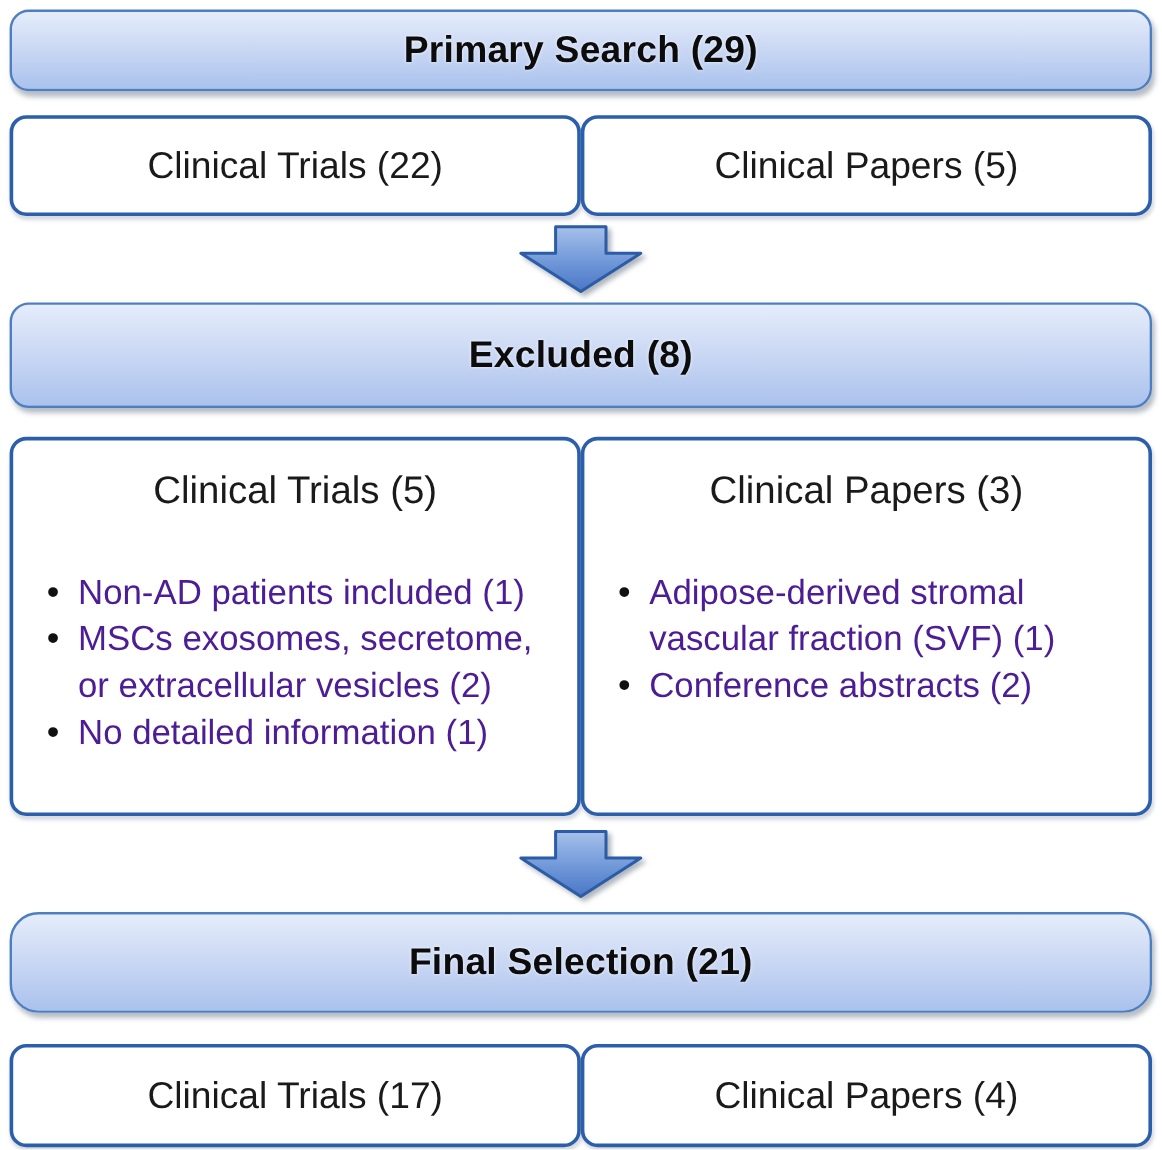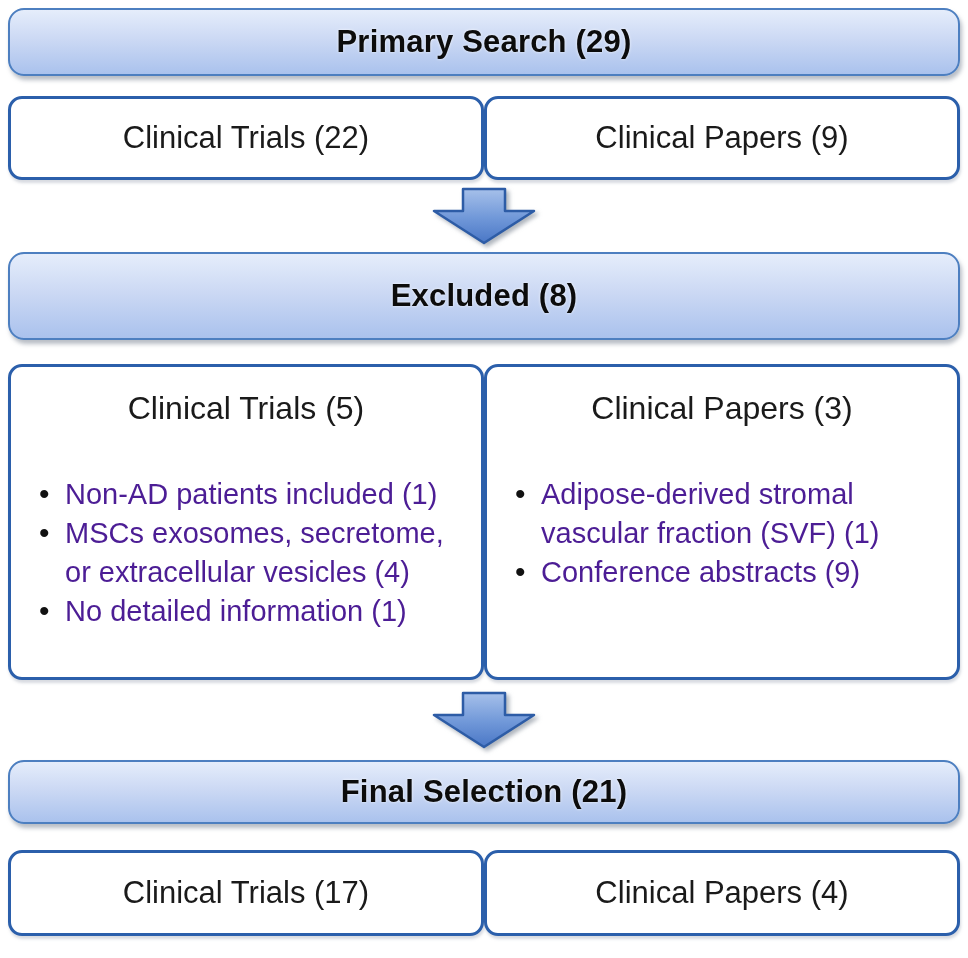--- a/index.html
+++ b/index.html
@@ -24,21 +24,21 @@
     border: 2.5px solid #4d7fc0;
     border-radius: 16px;
     background: linear-gradient(180deg, #e5edfb 0%, #ccd9f4 45%, #aac2ed 100%);
     box-shadow: 2px 4px 4px rgba(125,135,150,0.55);
     display: flex;
     align-items: center;
     justify-content: center;
   }
   .header-1 { height: 68px; }
   .header-2 { height: 88px; }
-  .header-3 { height: 64px; }
+  .header-3 { height: 84px; border-radius: 24px; }
   .header-label {
     font-size: 31px;
     font-weight: bold;
     color: #0c0c0c;
     letter-spacing: 0.2px;
     text-shadow: 0 0 3px rgba(255,255,255,0.85);
   }
   
   .two-col {
     display: flex;
@@ -116,21 +116,21 @@
 
   <div class="header-box header-1">
     <span class="header-label">Primary Search (29)</span>
   </div>
 
   <div class="two-col row-1">
     <div class="plain-box">
       <span class="plain-label">Clinical Trials (22)</span>
     </div>
     <div class="plain-box">
-      <span class="plain-label">Clinical Papers (9)</span>
+      <span class="plain-label">Clinical Papers (5)</span>
     </div>
   </div>
 
   <div class="arrow-row arrow-row-1">
     <svg class="arrow-svg" width="104" height="58" viewBox="0 0 104 58" aria-hidden="true">
       <defs>
         <linearGradient id="arrowGrad1" x1="0" y1="0" x2="0" y2="1">
           <stop offset="0" stop-color="#a6c0ea"></stop>
           <stop offset="0.55" stop-color="#6f97d8"></stop>
           <stop offset="1" stop-color="#4a77c6"></stop>
@@ -142,29 +142,29 @@
 
   <div class="header-box header-2">
     <span class="header-label">Excluded (8)</span>
   </div>
 
   <div class="two-col row-2">
     <div class="plain-box bullet-box">
       <div class="bullet-title">Clinical Trials (5)</div>
       <ul class="bullet-list">
         <li class="bullet-item">Non-AD patients included (1)</li>
-        <li class="bullet-item">MSCs exosomes, secretome, or extracellular vesicles (4)</li>
+        <li class="bullet-item">MSCs exosomes, secretome, or extracellular vesicles (2)</li>
         <li class="bullet-item">No detailed information (1)</li>
       </ul>
     </div>
     <div class="plain-box bullet-box">
       <div class="bullet-title">Clinical Papers (3)</div>
       <ul class="bullet-list">
         <li class="bullet-item">Adipose-derived stromal vascular fraction (SVF) (1)</li>
-        <li class="bullet-item">Conference abstracts (9)</li>
+        <li class="bullet-item">Conference abstracts (2)</li>
       </ul>
     </div>
   </div>
 
   <div class="arrow-row arrow-row-2">
     <svg class="arrow-svg" width="104" height="58" viewBox="0 0 104 58" aria-hidden="true">
       <defs>
         <linearGradient id="arrowGrad2" x1="0" y1="0" x2="0" y2="1">
           <stop offset="0" stop-color="#a6c0ea"></stop>
           <stop offset="0.55" stop-color="#6f97d8"></stop>

